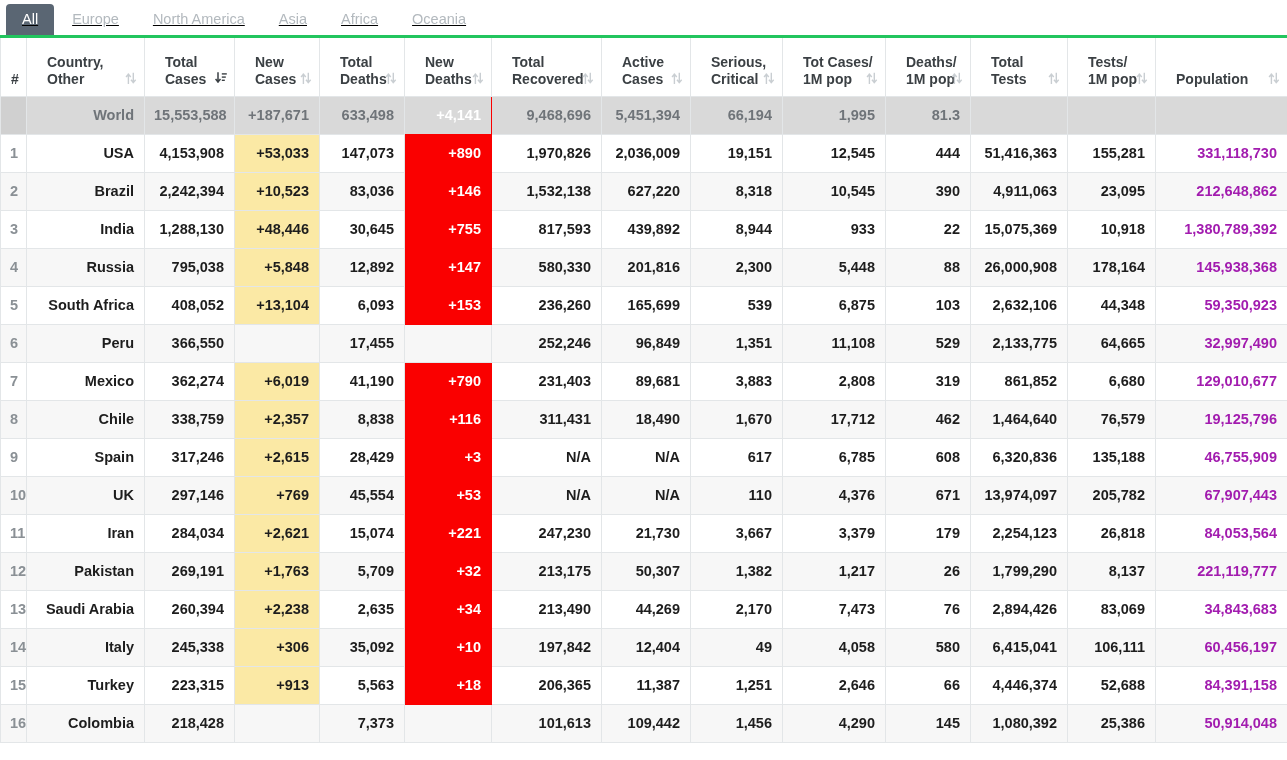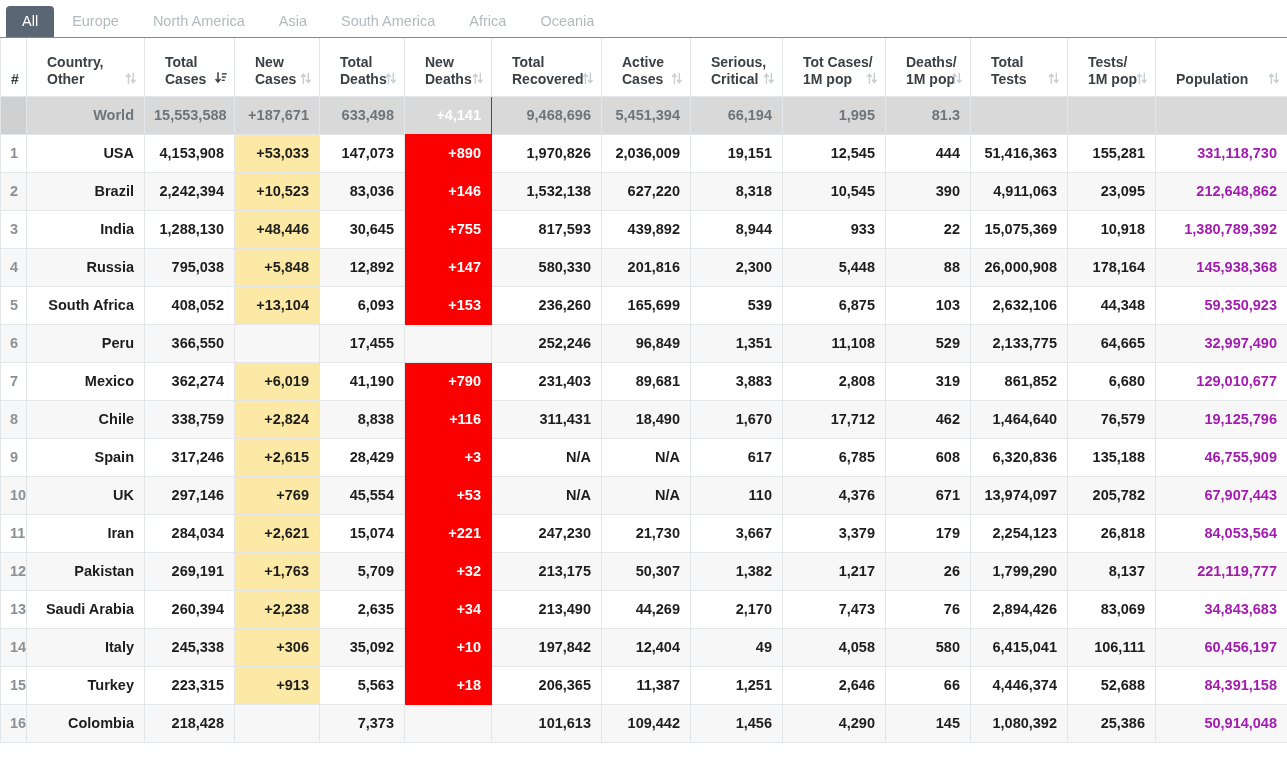--- a/index.html
+++ b/index.html
@@ -16,21 +16,22 @@
   }
 
   
   .tabbar {
     height: 38px;
     display: flex;
     align-items: flex-end;
     padding-left: 6px;
     box-sizing: border-box;
     background: #ffffff;
-    border-bottom: 1px solid #22c55e;
+    border-bottom: 3px solid #22c55e;
+    text-decoration: underline;
   }
   .tab {
     font-size: 14.5px;
     color: #b3b9be;
     padding: 6px 16px 7px 16px;
     line-height: 18px;
     border-radius: 4px 4px 0 0;
     white-space: nowrap;
     cursor: pointer;
     margin-right: 2px;
@@ -154,21 +155,20 @@
   tr.world td.newcases, tr.world td.newdeaths { background: #d9d9d9 !important; padding-left: 8px; }
 </style>
 </head>
 <body>
 
 <div class="tabbar" id="tabbar">
     <div class="tab active">All</div>
     <div class="tab">Europe</div>
     <div class="tab">North America</div>
     <div class="tab">Asia</div>
-    <div class="tab">South America</div>
     <div class="tab">Africa</div>
     <div class="tab">Oceania</div>
   </div>
 
 <div class="table-wrap">
   <table class="main">
     <colgroup>
       <col style="width:26px">
       <col style="width:118px">
       <col style="width:90px">
@@ -407,21 +407,21 @@
           <td>2,808</td>
           <td>319</td>
           <td>861,852</td>
           <td>6,680</td>
           <td class="pop">129,010,677</td>
         </tr>
         <tr class="odd">
           <td class="idx">8</td>
           <td class="country"><span>Chile</span></td>
           <td>338,759</td>
-          <td class="newcases filled">+2,824</td>
+          <td class="newcases filled">+2,357</td>
           <td>8,838</td>
           <td class="newdeaths filled">+116</td>
           <td>311,431</td>
           <td>18,490</td>
           <td>1,670</td>
           <td>17,712</td>
           <td>462</td>
           <td>1,464,640</td>
           <td>76,579</td>
           <td class="pop">19,125,796</td>

